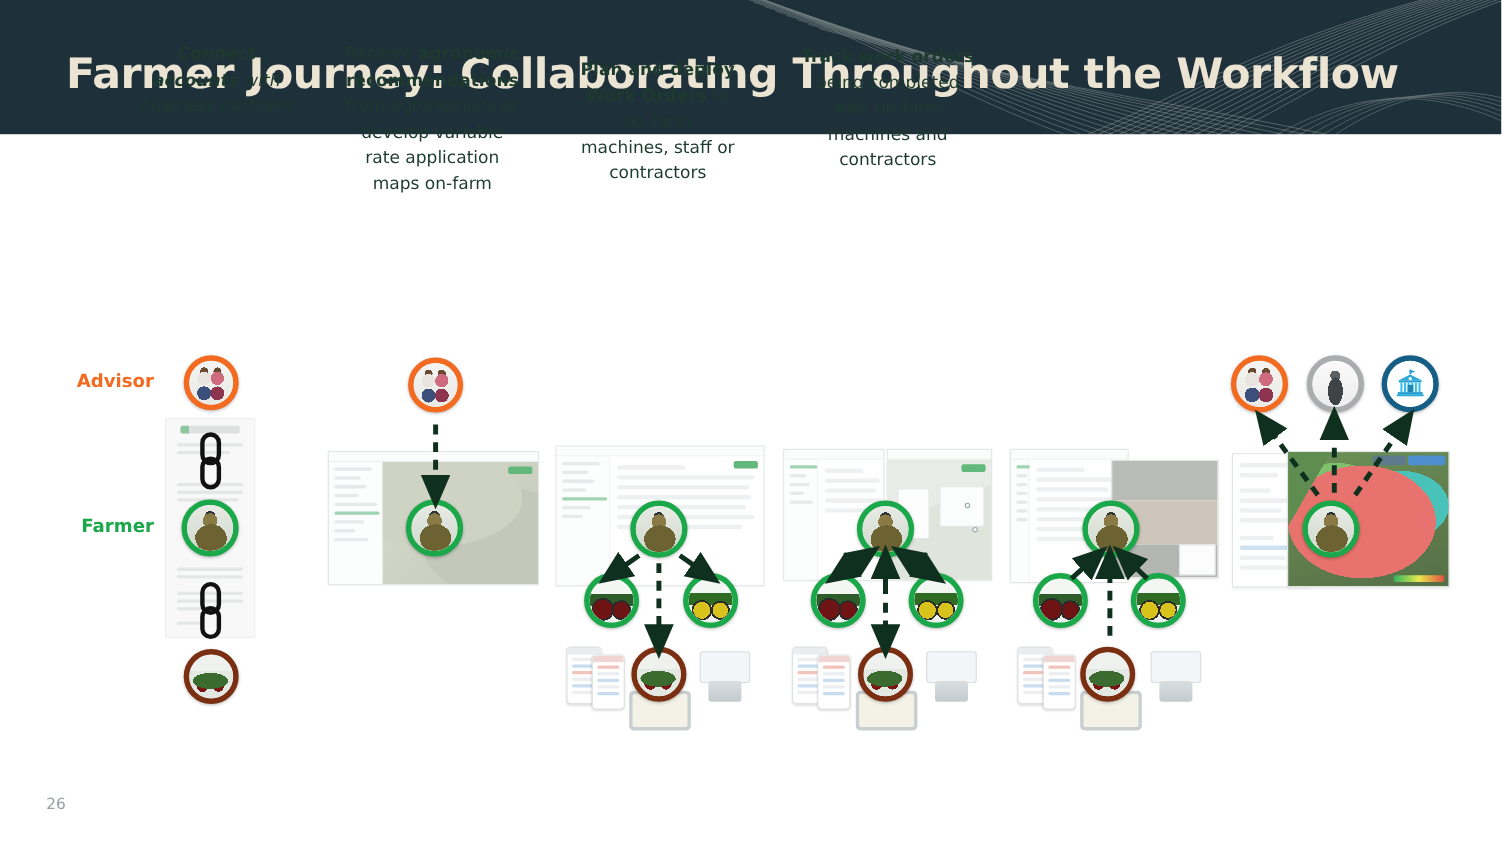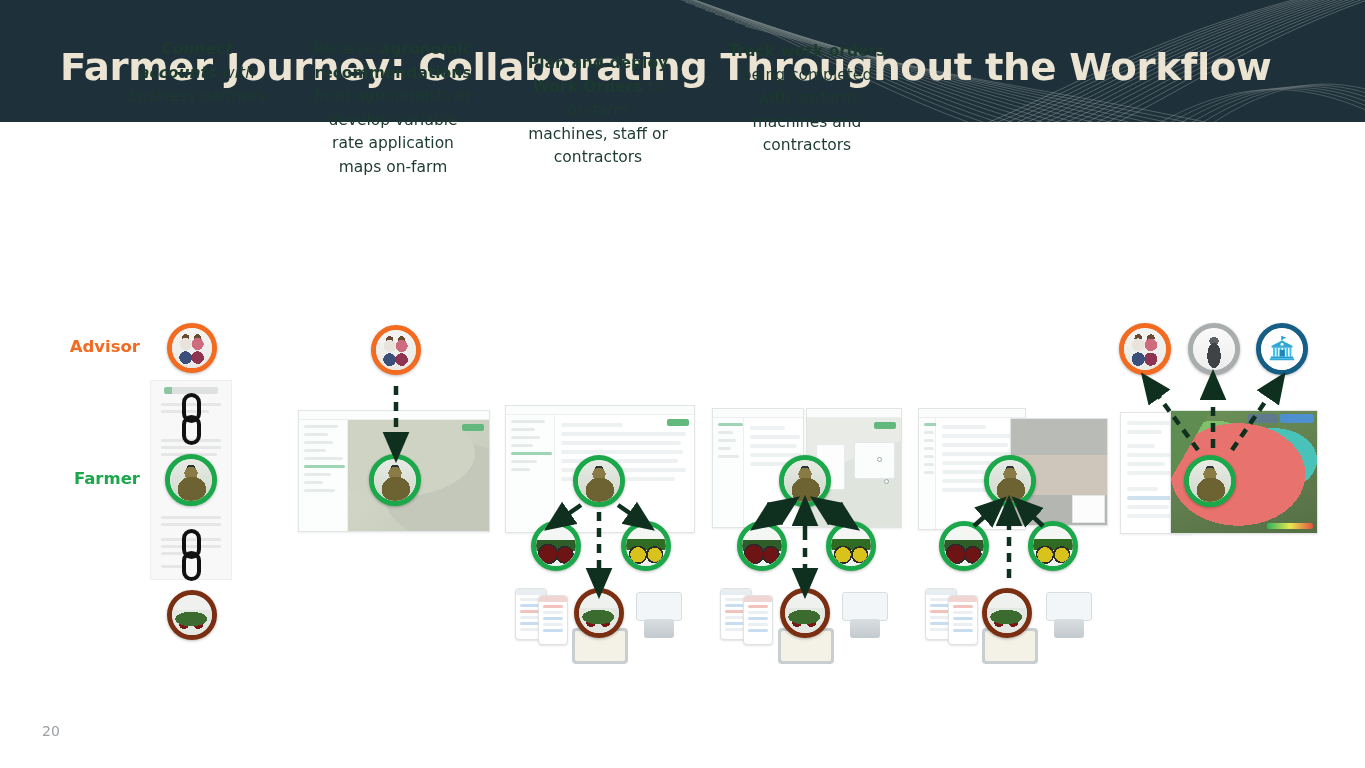--- a/index.html
+++ b/index.html
@@ -590,15 +590,15 @@
 
     <line x1="974" y1="526" x2="994" y2="508" stroke="#10301f" stroke-width="4.5" marker-end="url(#ah)"></line>
     <line x1="1043" y1="526" x2="1024" y2="508" stroke="#10301f" stroke-width="4.5" marker-end="url(#ah)"></line>
     <line x1="1009" y1="578" x2="1009" y2="512" stroke="#10301f" stroke-width="4.5" stroke-dasharray="9,7" marker-end="url(#ah)"></line>
 
     <line x1="1198" y1="450" x2="1151" y2="386" stroke="#10301f" stroke-width="4.5" stroke-dasharray="9,7" marker-end="url(#ah)"></line>
     <line x1="1213" y1="448" x2="1213" y2="386" stroke="#10301f" stroke-width="4.5" stroke-dasharray="9,7" marker-end="url(#ah)"></line>
     <line x1="1232" y1="450" x2="1276" y2="386" stroke="#10301f" stroke-width="4.5" stroke-dasharray="9,7" marker-end="url(#ah)"></line>
   </svg>
 
-  <div class="page-num">20</div>
+  <div class="page-num">26</div>
 
 </div>
 
 </body></html>

